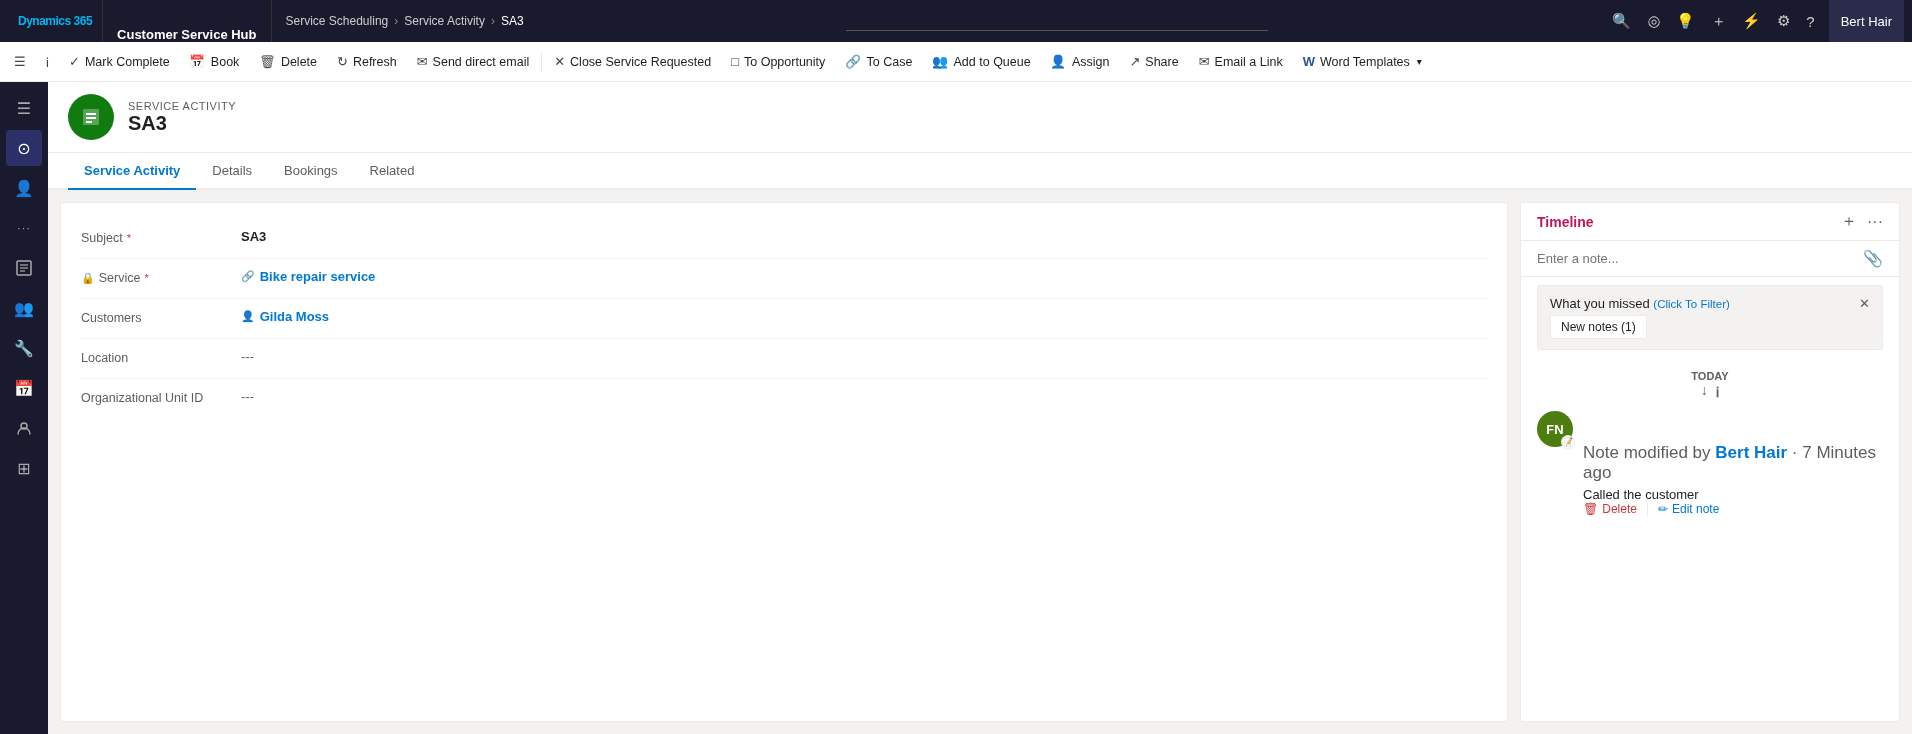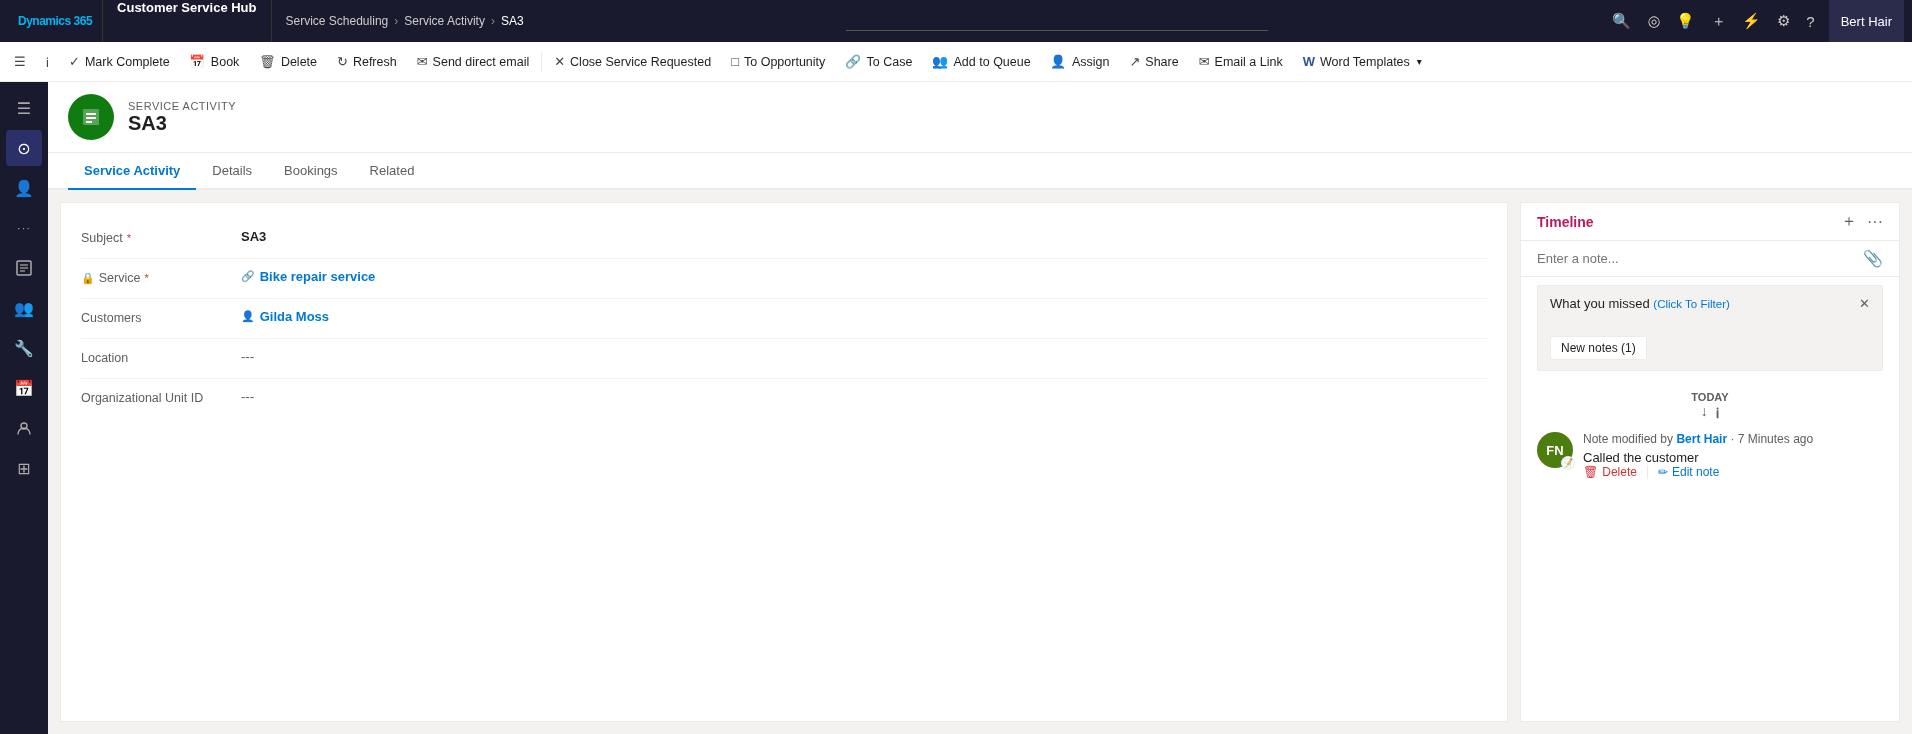--- a/index.html
+++ b/index.html
@@ -5,21 +5,21 @@
     * { box-sizing: border-box; margin: 0; padding: 0; }
     body { font-family: 'Segoe UI', sans-serif; font-size: 13px; background: #f3f2f1; color: #201f1e; }
 
     
     .top-nav {
       display: flex; align-items: center;
       background: #1a1a2e; height: 42px; padding: 0 8px;
       color: #fff; gap: 0;
     }
     .top-nav-brand { display: flex; align-items: center; gap: 6px; padding: 0 10px; font-size: 13px; color: #fff; font-weight: 600; border-right: 1px solid #333; height: 100%; }
-    .top-nav-app { display: flex; align-items: flex-start; gap: 6px; padding: 0 14px; font-size: 13px; color: #fff; font-weight: 600; border-right: 1px solid #333; height: 100%; }
+    .top-nav-app { display: flex; align-items: flex-end; gap: 6px; padding: 0 14px; font-size: 13px; color: #fff; font-weight: 600; border-right: 1px solid #333; height: 100%; }
     .breadcrumb { display: flex; align-items: center; gap: 6px; padding: 0 14px; font-size: 12px; color: #ccc; flex: 1; }
     .breadcrumb span { color: #ccc; }
     .breadcrumb .sep { color: #888; }
     .breadcrumb .current { color: #fff; }
     .top-nav-icons { display: flex; align-items: center; gap: 16px; padding: 0 14px; }
     .top-nav-icon { color: #ccc; font-size: 15px; cursor: pointer; }
     .top-nav-user { display: flex; align-items: center; gap: 6px; color: #fff; font-size: 13px; background: #2b2b4b; padding: 0 12px; height: 100%; }
 
     
     .command-bar {
@@ -114,21 +114,21 @@
     .note-input {
       flex: 1; border: none; outline: none; font-size: 13px; color: #a19f9d;
       background: transparent;
     }
     .note-attach { color: #605e5c; font-size: 16px; cursor: pointer; }
 
     
     .missed-banner {
       margin: 8px 16px; background: #f3f2f1; border: 1px solid #edebe9; border-radius: 2px; padding: 10px 12px;
     }
-    .missed-header { display: flex; align-items: flex-start; justify-content: space-between; margin-bottom: 25px; gap: 12px; }
+    .missed-header { display: flex; align-items: flex-start; justify-content: space-between; margin-bottom: 4px; gap: 12px; }
     .missed-filter { font-size: 11.5px; color: #0078d4; cursor: pointer; }
     .missed-close { color: #605e5c; font-size: 13px; cursor: pointer; }
     .new-notes-badge {
       background: #fff; border: 1px solid #edebe9; border-radius: 2px;
       padding: 4px 10px; font-size: 12px; color: #201f1e; cursor: pointer; display: inline-block;
     }
 
     
     .timeline-section { flex: 1; overflow-y: auto; padding: 8px 16px; }
     .timeline-date-header {
@@ -145,21 +145,21 @@
       color: #fff; font-size: 13px; font-weight: 700; flex-shrink: 0;
       position: relative;
     }
     .timeline-avatar-note {
       position: absolute; bottom: -2px; right: -2px;
       width: 14px; height: 14px; background: #fff; border-radius: 50%;
       display: flex; align-items: center; justify-content: center; font-size: 9px; color: #605e5c;
       border: 1px solid #edebe9;
     }
     .timeline-content { flex: 1; }
-    .timeline-meta { font-size: 12px; color: #605e5c; margin-bottom: 4px; }
+    .timeline-meta { font-size: 17px; color: #605e5c; margin-bottom: 4px; margin-top: 32px; }
     .timeline-meta strong { color: #0078d4; }
     .timeline-body { font-size: 13px; color: #201f1e; }
     .timeline-footer { display: flex; align-items: center; gap: 0; }
     .timeline-action-btn {
       display: flex; align-items: center; gap: 4px; font-size: 12px; color: #d13438;
       cursor: pointer; padding: 0 10px 0 0; background: none; border: none;
     }
     .timeline-action-btn.edit { color: #0078d4; padding-left: 10px; border-left: 1px solid #edebe9; }
 
     

